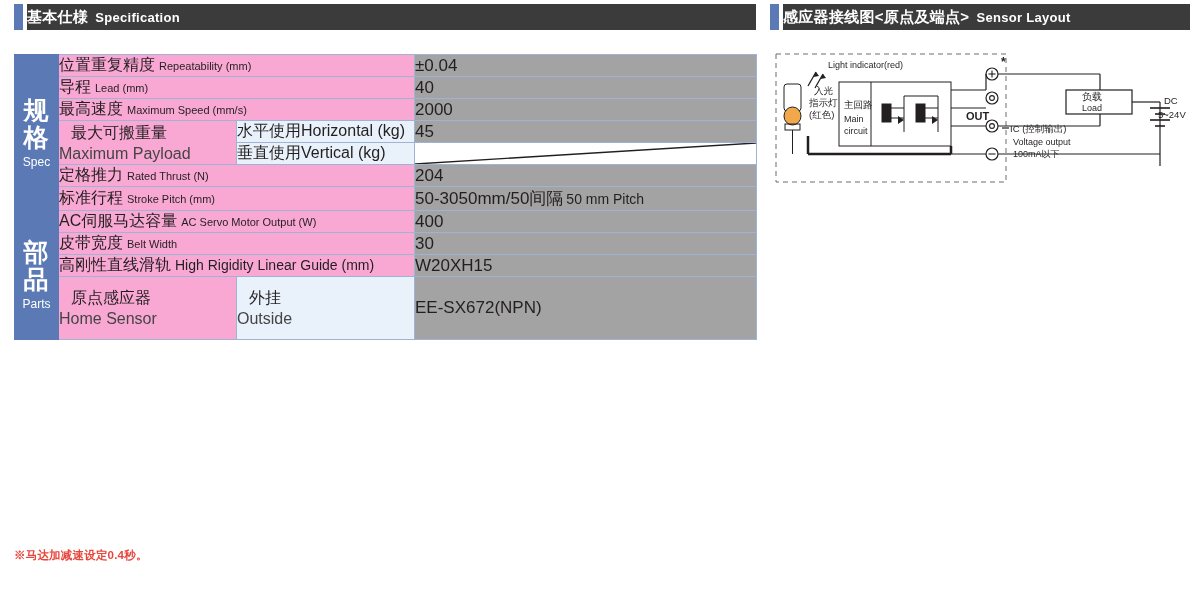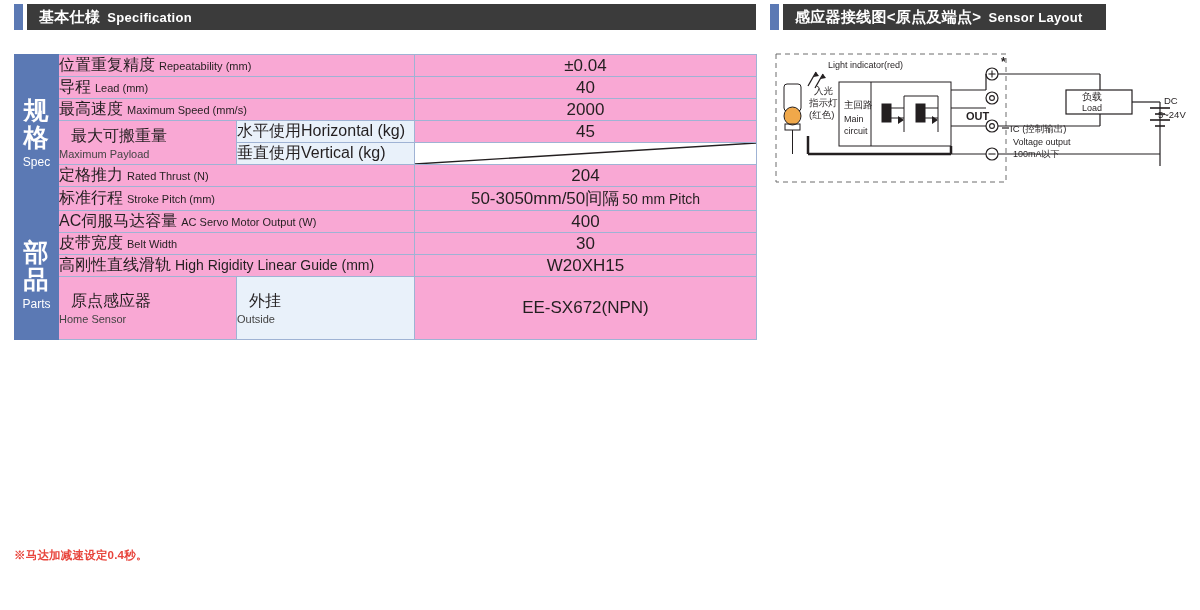--- a/index.html
+++ b/index.html
@@ -29,37 +29,36 @@
   }
   .sec-header .bar2 {
     width: 4px;
     background: #ffffff;
   }
   .sec-header .hd-body {
     flex: 1;
     background: #3b3b3b;
     display: flex;
     align-items: center;
-    padding-left: 12px;
     color: #ffffff;
     letter-spacing: .3px;
     white-space: nowrap;
   }
   .hd-cn {
     font-size: 15px;
     font-weight: bold;
   }
   .hd-en {
     font-size: 13px;
     font-weight: bold;
     margin-left: 7px;
   }
 
   #spec-header { left: 14px; top: 4px; width: 742px; }
-  #sensor-header { left: 770px; top: 4px; width: 336px; }
+  #sensor-header { left: 770px; top: 4px; width: 420px; }
 
   
   #spec-table {
     position: absolute;
     left: 14px;
     top: 54px;
     width: 742px;
     border-collapse: collapse;
     table-layout: fixed;
   }
@@ -111,28 +110,27 @@
     white-space: nowrap;
   }
   .lbl-2line .cn {
     display: block;
     font-size: 16px;
     padding-left: 12px;
   }
   .lbl-2line .en {
     display: block;
     margin-left: 0;
-    font-size: 11px;
+    font-size: 16px;
     color: #444;
     margin-top: 1px;
   }
 
   .val {
-    background: #f9a8d4;
-    text-align: center;
+    background: #a3a3a3;
     font-size: 17px;
     padding: 9px 6px;
     margin-left: 40px;
   }
   .val .small {
     font-size: 14px;
     margin-left: 3px;
   }
   .val-empty {
     background: #ffffff;

